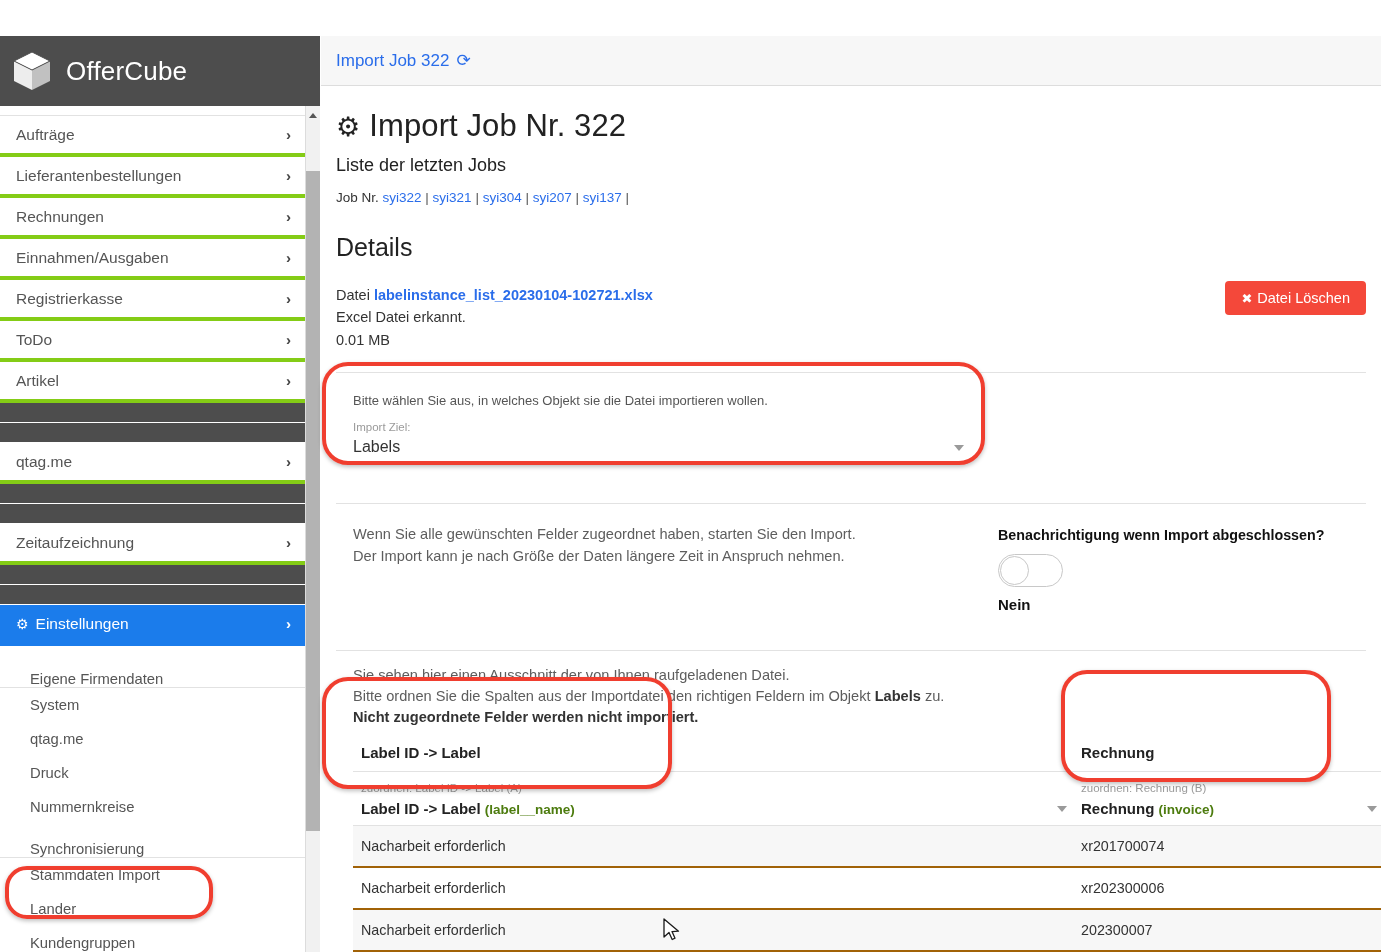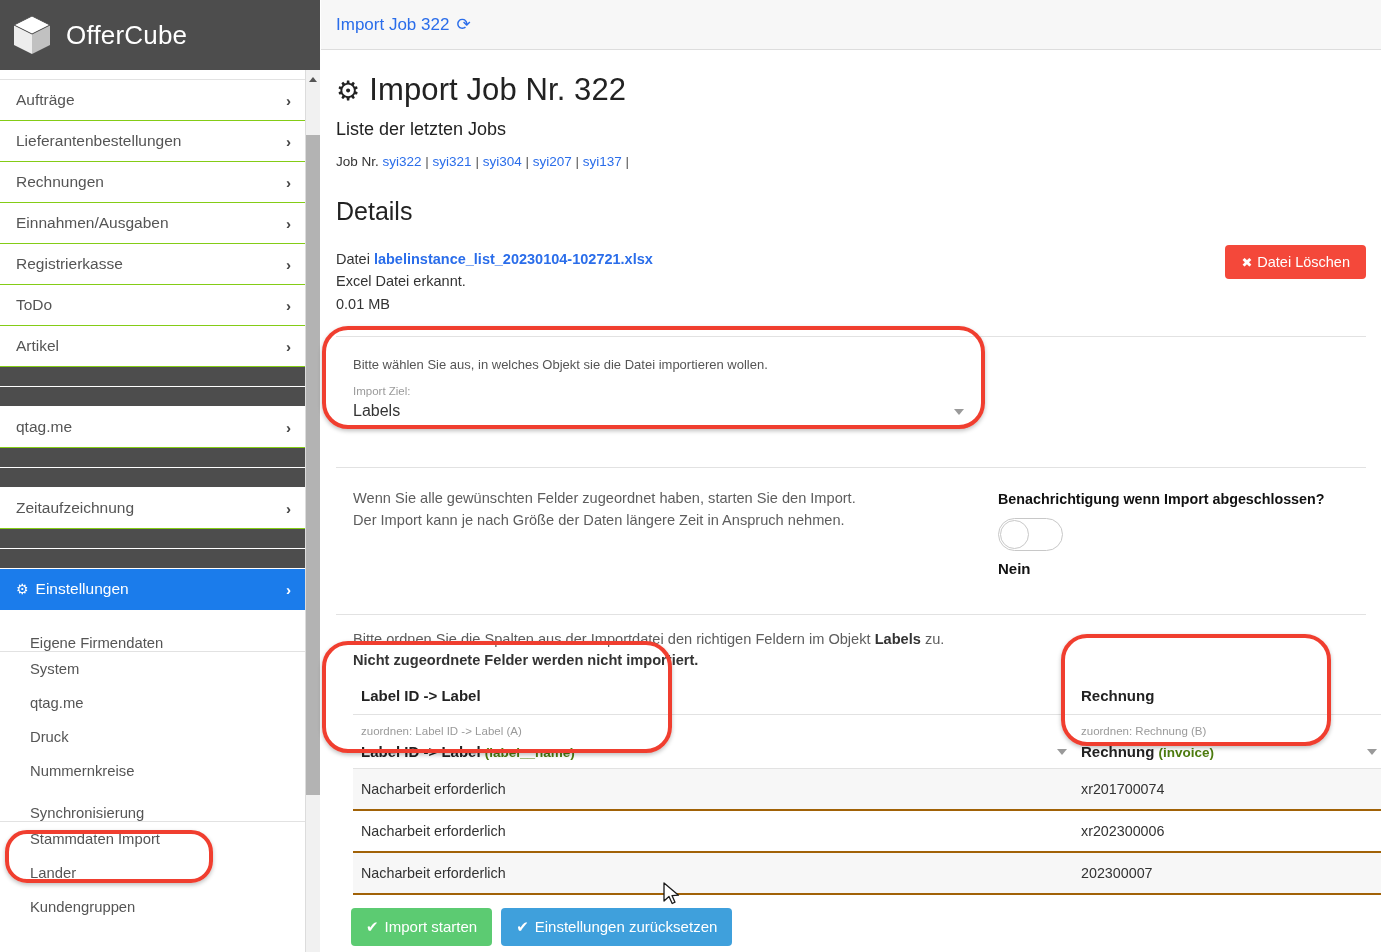--- a/index.html
+++ b/index.html
@@ -3,21 +3,21 @@
 <meta charset="utf-8">
 <style>
   * { box-sizing: border-box; }
   html, body {
     margin: 0; padding: 0;
     width: 1381px; height: 952px;
     overflow: hidden;
     font-family: "Liberation Sans", sans-serif;
     background: #ffffff;
   }
-  #app { position: relative; width: 1381px; height: 844px; }
+  #app { position: relative; width: 1381px; height: 844px; margin-top: 36px; }
 
   
   #sidebar {
     position: absolute; left: 0; top: 0;
     width: 320px; height: 952px;
     background: #ffffff;
     overflow: hidden;
   }
   .brand {
     height: 70px; background: #4d4d4d;
@@ -29,21 +29,21 @@
   .brand-title {
     color: #ffffff; font-size: 26px; letter-spacing: .2px;
   }
   .nav-wrap { position: relative; width: 320px; }
   .nav-list { width: 305px; background:#fff; }
   .nav-item {
     position: relative;
     height: 41px;
     display: flex; align-items: center;
     padding: 0 14px 0 16px;
-    border-bottom: 1px solid #84cc16;
+    border-bottom: 4px solid #84cc16;
     color: #555; font-size: 15.5px;
     background: #ffffff;
     cursor: pointer;
   }
   .nav-item .label { flex: 1; }
   .nav-item .chev {
     color: #444; font-size: 15px; font-weight: bold; line-height: 1;
   }
   .nav-bar-dark {
     height: 20px; background: #4d4d4d; border-bottom: 1px solid #ffffff;
@@ -381,20 +381,21 @@
           <div class="toggle">
               <span class="knob"></span>
             </div>
           <div class="toggle-state">Nein</div>
         </div>
       </div>
 
       <div class="hr-row"></div>
 
       <div class="map-block">
+        <p>Sie sehen hier einen Ausschnitt der von Ihnen raufgeladenen Datei.</p>
         <p><span>Bitte ordnen Sie die Spalten aus der Importdatei den richtigen Feldern im Objekt </span><b>Labels</b><span> zu.</span></p>
         <p class="bold">Nicht zugeordnete Felder werden nicht importiert.</p>
 
         <table class="grid">
           <thead>
             <tr>
               <th style="width:720px">Label ID -&gt; Label</th>
               <th style="width:310px">Rechnung</th>
             </tr>
           </thead>

